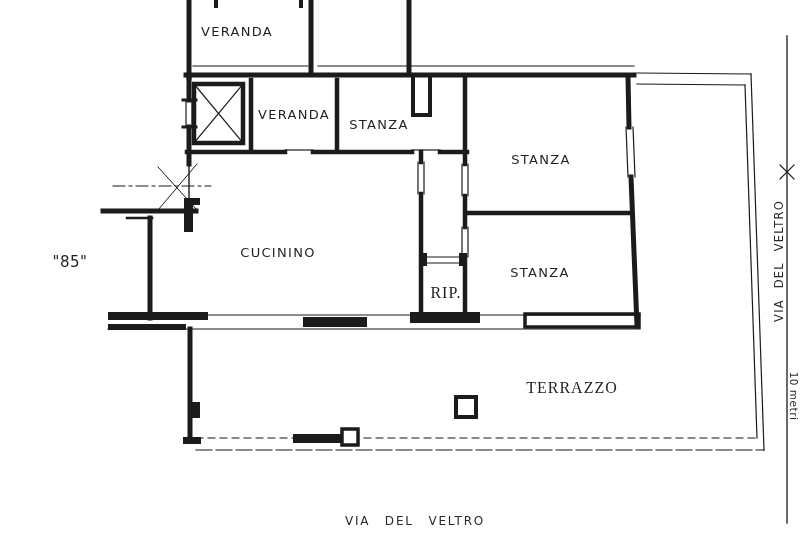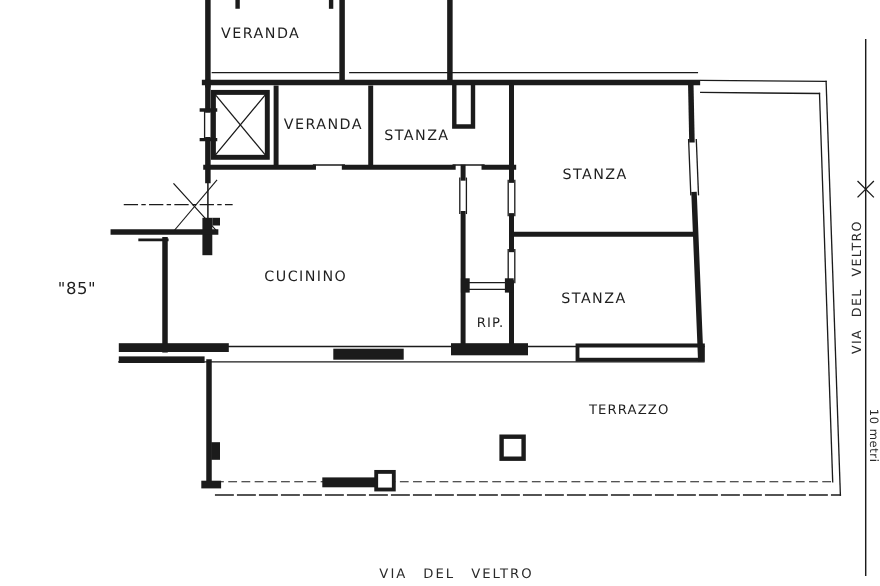--- a/index.html
+++ b/index.html
@@ -14,21 +14,21 @@
   .plan-svg{position:absolute;left:0;top:0;}
   .lbl{
     position:absolute;
     transform:translate(-50%,-50%);
     font-size:13px;
     letter-spacing:1.3px;
     color:#1f1f1f;
     white-space:nowrap;
     font-family:"DejaVu Sans",sans-serif;
   }
-  .lbl-sm{font-size:12px;letter-spacing:1px;}
+  .lbl-sm{font-size:16px;letter-spacing:1px;font-family:Liberation Serif, serif;}
   .lbl-unit{font-size:15px;letter-spacing:0.5px;}
   .lbl-street{font-size:12px;letter-spacing:1.8px;word-spacing:9px;color:#2a2a2a;}
   .lbl-vert{transform:translate(-50%,-50%) rotate(-90deg);font-size:11.5px;letter-spacing:1.2px;word-spacing:6px;}
   .lbl-scale{transform:translate(-50%,-50%) rotate(90deg);font-size:10.5px;letter-spacing:0.5px;color:#2a2a2a;}
 </style>
 </head>
 <body>
 
 <div class="page">
 
@@ -163,21 +163,21 @@
   </svg>
 
   <div>
     <div class="lbl" style="left:237px;top:31px">VERANDA</div>
     <div class="lbl" style="left:294px;top:114px">VERANDA</div>
     <div class="lbl" style="left:379px;top:124px">STANZA</div>
     <div class="lbl" style="left:541px;top:159px">STANZA</div>
     <div class="lbl" style="left:278px;top:252px">CUCININO</div>
     <div class="lbl lbl-sm" style="left:446px;top:293px">RIP.</div>
     <div class="lbl" style="left:540px;top:272px">STANZA</div>
-    <div class="lbl lbl-sm" style="left:572px;top:372px">TERRAZZO</div>
+    <div class="lbl lbl-sm" style="left:572px;top:388px">TERRAZZO</div>
 
     <div class="lbl lbl-unit" style="left:70px;top:262px">"85"</div>
 
     <div class="lbl lbl-street" style="left:415px;top:521px">VIA DEL VELTRO</div>
     <div class="lbl lbl-street lbl-vert" style="left:779px;top:261px">VIA DEL VELTRO</div>
     <div class="lbl lbl-scale" style="left:794px;top:396px">10 metri</div>
   </div>
 
 </div>
 

